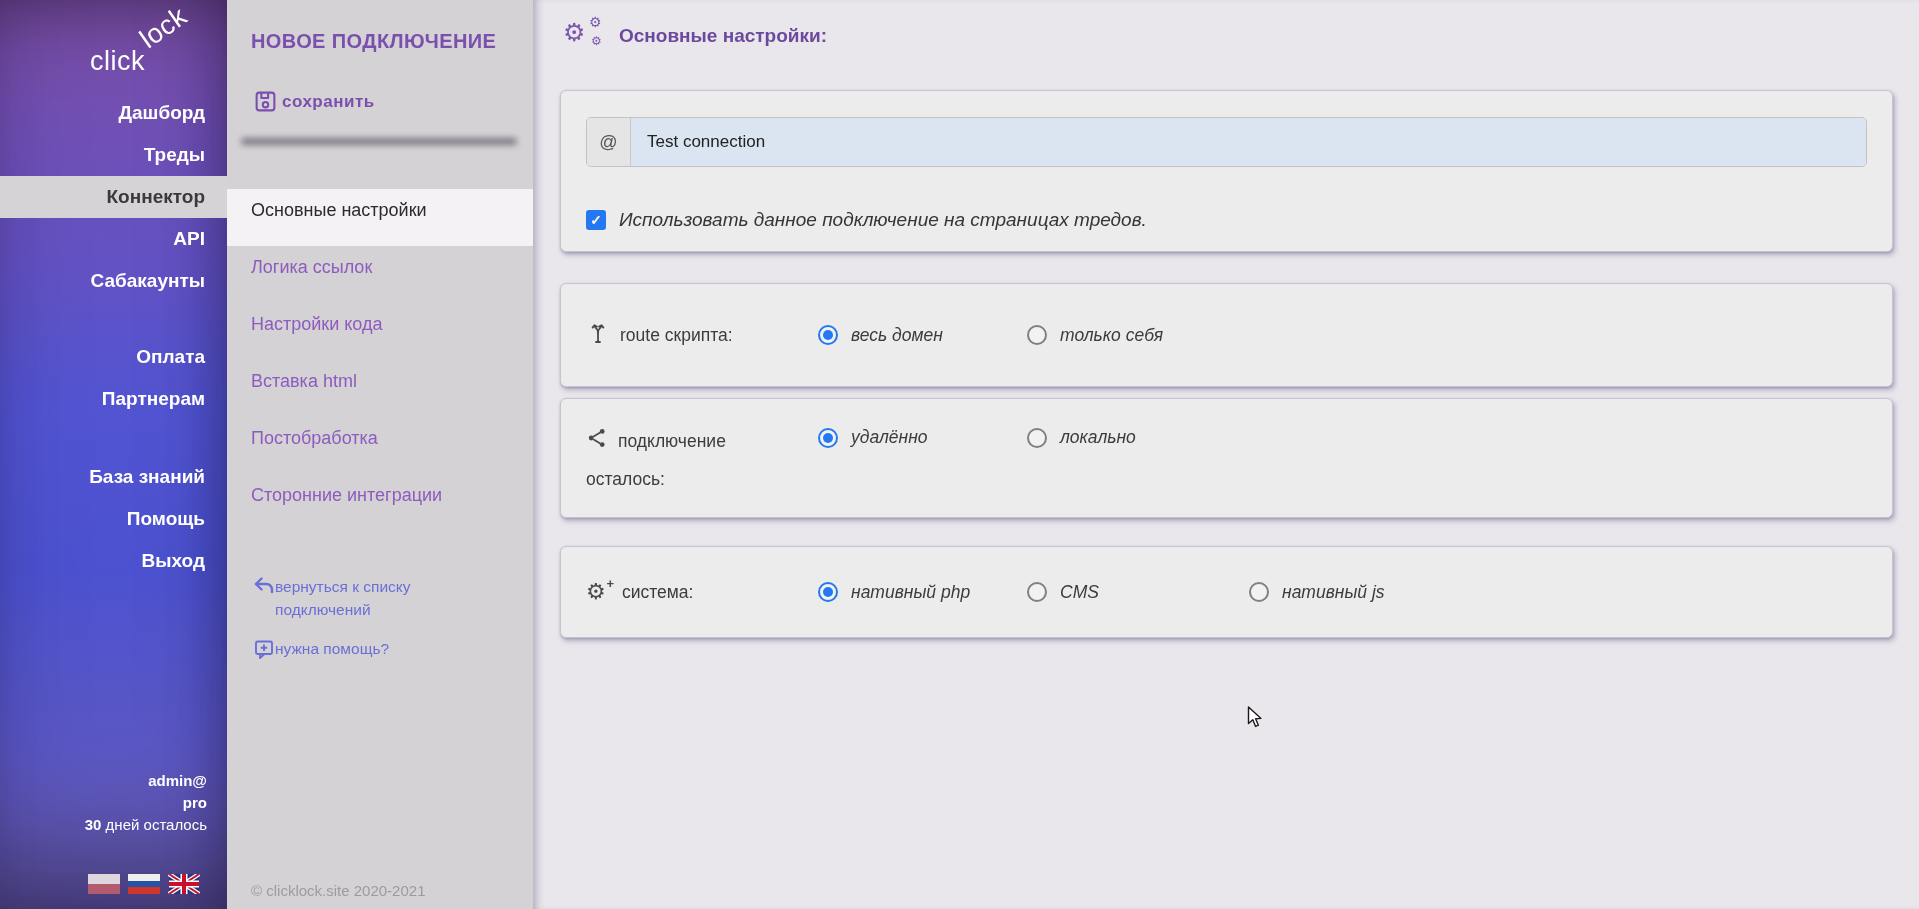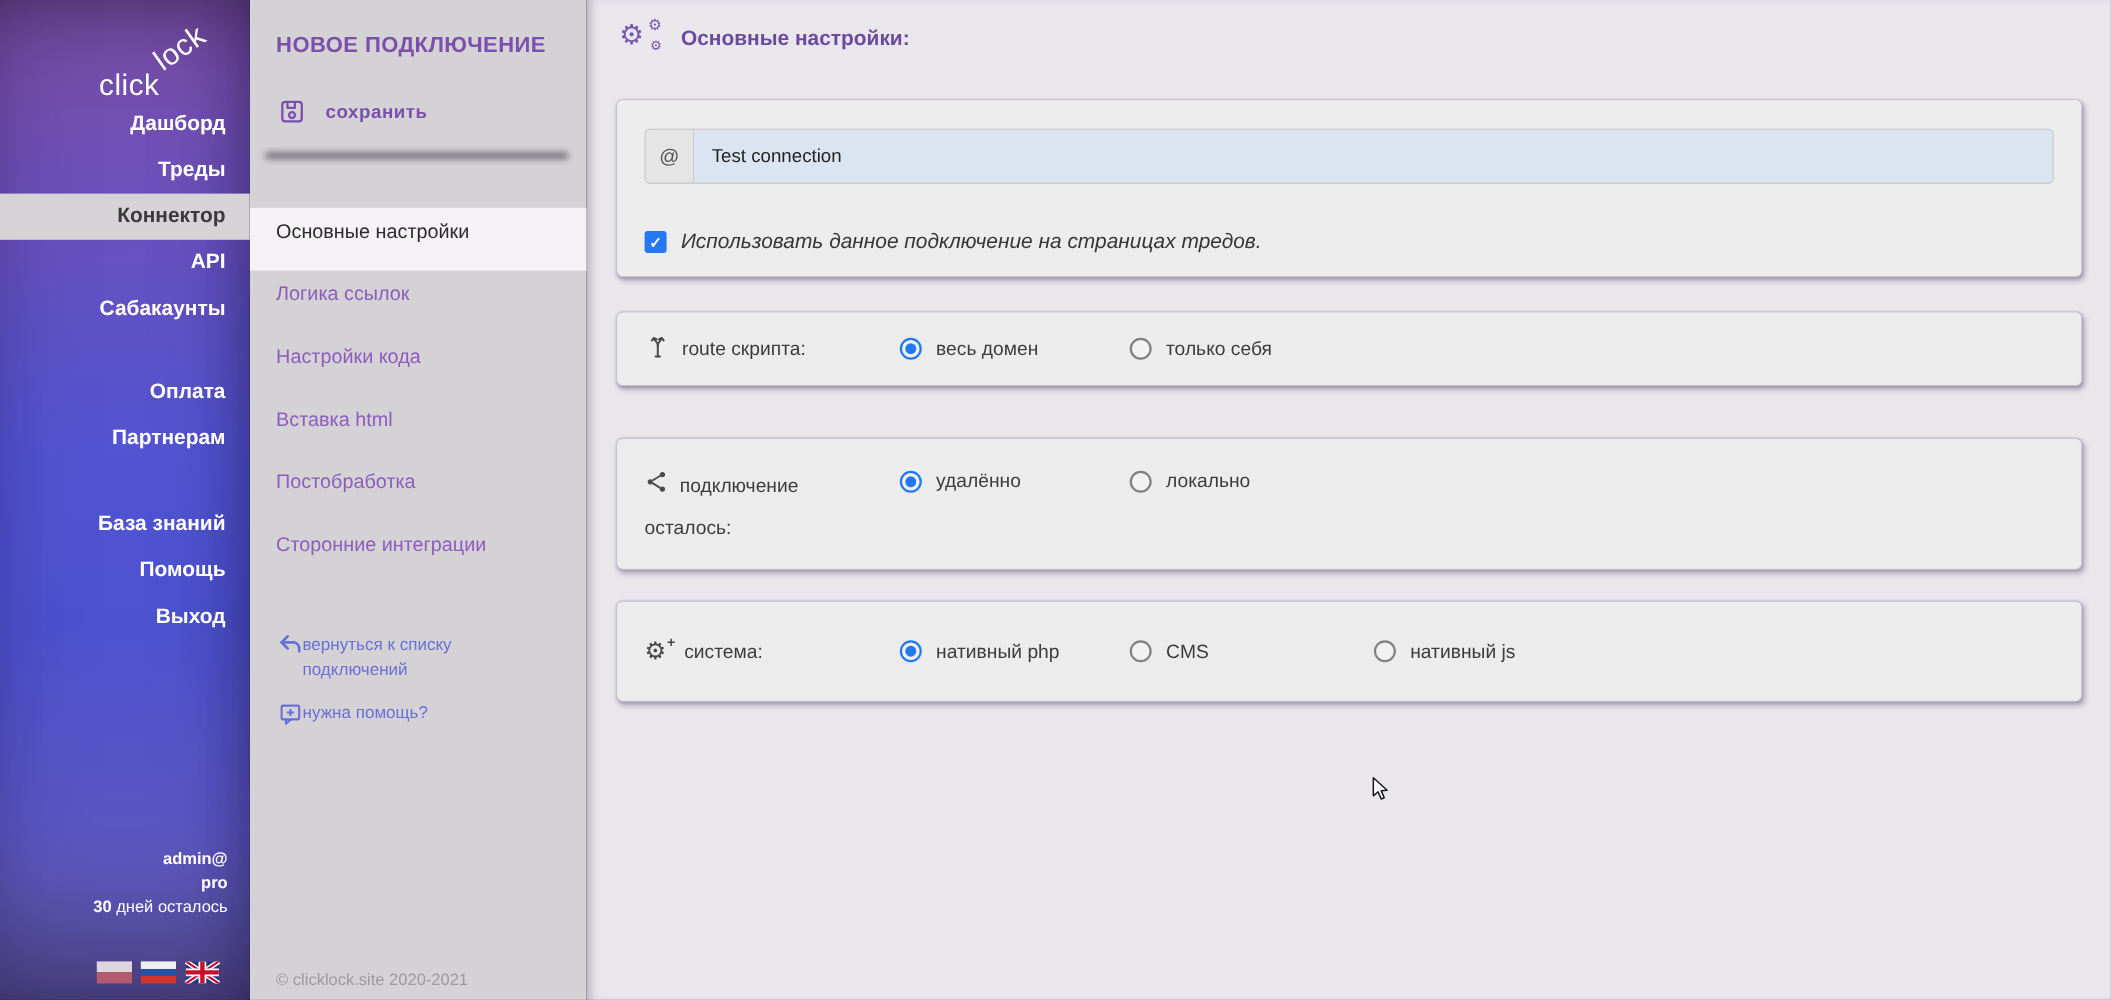--- a/index.html
+++ b/index.html
@@ -5,21 +5,21 @@
   * { margin:0; padding:0; box-sizing:border-box; }
   html,body { width:1919px; height:909px; overflow:hidden; background:#000; }
   body { font-family:"Liberation Sans", sans-serif; }
   .app { width:1919px; height:909px; display:flex; position:relative; overflow:hidden; }
 
   
   .col1 { width:227px; height:100%; position:relative; flex:0 0 227px;
     background:linear-gradient(178deg,#7c4ea6 0%, #6a51bd 22%, #5254d2 45%, #4c52d0 62%, #5b57c4 82%, #6a5fae 100%);
     box-shadow: inset -26px 0 55px -24px rgba(15,8,40,.35), inset 0 -90px 120px -50px rgba(15,8,40,.5), inset 0 60px 80px -50px rgba(0,0,0,.35);
     color:#fff; z-index:3; }
-  .logo { position:absolute; top:30px; left:0; width:100%; height:72px; cursor:pointer;text-align:center; }
+  .logo { position:absolute; top:14px; left:0; width:100%; height:72px; cursor:pointer;text-align:center; }
   .lg-click { position:absolute; left:90px; top:32px; font-size:27px; font-weight:400; letter-spacing:.5px; color:#fff; }
   .lg-lock { position:absolute; left:152px; top:10px; font-size:27px; font-weight:400; letter-spacing:.5px; color:#fff;
     transform:rotate(-35deg); transform-origin:left bottom; display:inline-block; }
   .nav1 { margin-top:92px; }
   .n1-item { height:42px; line-height:42px; text-align:right; padding-right:22px; font-size:19px; font-weight:600; color:#fff; cursor:pointer; white-space:nowrap; }
   .n1-item.active { background:#d5d3d5; color:#3a3a3a; }
   .sp34 { height:34px; } .sp36 { height:36px; }
   .account { position:absolute; top:770px; right:20px; text-align:right; line-height:22px; }
   .acc-email { font-size:15px; font-weight:600; }
   .acc-plan { font-size:15px; font-weight:700; }
@@ -27,21 +27,21 @@
   .days-num { font-weight:700; }
   .flags { position:absolute; top:874px; left:88px; display:flex; gap:8px; align-items:center; }
   .flag { width:32px; height:20px; display:block; cursor:pointer; }
   .flag-muted { background:linear-gradient(to bottom,#ddd6dc 0 50%, #b25a6e 50% 100%); }
   .flag-ru { background:linear-gradient(to bottom,#efefef 0 33%, #2752a5 33% 66%, #d0342c 66% 100%); }
   .flag-uk svg { display:block; }
 
   
   .col2 { width:306px; height:100%; flex:0 0 306px; background:#d4d2d4; position:relative; z-index:2; }
   .sub-title { margin:30px 0 0 24px; font-size:20px; font-weight:700; letter-spacing:.4px; color:#7b4fad; white-space:nowrap; }
-  .save-btn { display:flex; align-items:center; gap:18px; margin:36px 0 0 26px; background:none; border:none; cursor:pointer;
+  .save-btn { display:flex; align-items:center; gap:4px; margin:36px 0 0 26px; background:none; border:none; cursor:pointer;
     font-family:inherit; font-size:17px; font-weight:700; letter-spacing:.5px; color:#7b4fad; }
   .save-btn svg { display:block; }
   .divider { height:7px; margin:24px 16px 0 14px; background:#5f5b68; border-radius:4px; filter:blur(3px); opacity:.75; }
   .menu { margin-top:44px; }
   .menu-item { height:57px; line-height:42px; padding-left:24px; font-size:18px; color:#8d5cbe; cursor:pointer; white-space:nowrap; }
   .menu-item.active { background:#f4f2f4; color:#2b2b2b; }
   .links { margin-top:44px; padding-left:26px; }
   .link-row { display:flex; align-items:flex-start; color:#6a6fd8; cursor:pointer; text-decoration:none; }
   .link-row + .link-row { margin-top:16px; }
   .link-text { font-size:15.5px; line-height:23px; font-weight:500; max-width:190px; }
@@ -55,37 +55,37 @@
   .gears { position:relative; width:46px; height:36px; }
   .g1 { position:absolute; left:0; top:2px; font-size:25px; color:#7a58ad; line-height:1; }
   .g2 { position:absolute; left:26px; top:-3px; font-size:14px; color:#7a58ad; line-height:1; }
   .g3 { position:absolute; left:28px; top:17px; font-size:12px; color:#7a58ad; line-height:1; }
   .mh-text { font-size:19px; font-weight:700; color:#6b4a9e; }
 
   .card { position:absolute; left:27px; width:1333px; background:#ececec;
     border:1px solid #c7c3d1; border-radius:6px;
     box-shadow: 2px 3px 5px rgba(105,96,135,.42), 0 1px 2px rgba(105,96,135,.3); }
   .card1 { top:90px; height:162px; padding:26px 25px 0 25px; }
-  .card2 { top:283px; height:68px; }
+  .card2 { top:283px; height:104px; }
   .card3 { top:398px; height:120px; }
   .card4 { top:546px; height:92px; }
 
   .input-group { display:flex; height:50px; border:1px solid #c2c2c2; border-radius:5px; overflow:hidden; background:#dbe5f2; }
   .at-box { flex:0 0 44px; background:#e5e5e5; border-right:1px solid #c9c9c9; display:flex; align-items:center; justify-content:center;
     font-size:18px; color:#555; }
   .name-input { flex:1; border:none; outline:none; background:#dbe5f2; padding:16px 16px; font-size:17px; color:#222; font-family:inherit; }
   .cb-row { display:flex; align-items:center; gap:13px; margin-top:42px; cursor:pointer; }
   .cb { width:20px; height:20px; background:#2478f2; border-radius:3px; color:#fff; font-size:14px; font-weight:700;
     display:flex; align-items:center; justify-content:center; }
   .cb-label { font-size:19px; color:#363636;font-style:italic; }
 
   .rowcard { display:flex; align-items:center; padding:0 25px; }
   .row-label { width:232px; display:flex; align-items:center; gap:10px; font-size:17.5px; color:#3c3c3c; }
   .row-label .icn { flex:0 0 24px; }
-  .radios { display:flex; align-items:center; }
+  .radios { display:flex; align-items:center;font-style:italic; }
   .radio-item { display:flex; align-items:center; gap:13px; width:209px; cursor:pointer; font-size:17.5px; color:#3c3c3c; }
   .radio-item.w2 { width:222px; }
   .radio-item:last-child { width:auto; }
   .radio { width:20px; height:20px; border-radius:50%; border:2px solid #808080; position:relative; background:#f2f2f2; flex:0 0 20px; }
   .radio.on { border-color:#2478f2; }
   .radio.on::after { content:""; position:absolute; inset:3px; border-radius:50%; background:#2478f2; }
 
   .card3 .c3-row { display:flex; align-items:flex-start; padding:28px 25px 0 25px; }
   .c3-label { width:232px; font-size:17.5px; color:#3c3c3c; line-height:24px; }
   .c3-line1 { display:flex; align-items:center; gap:10px; }

